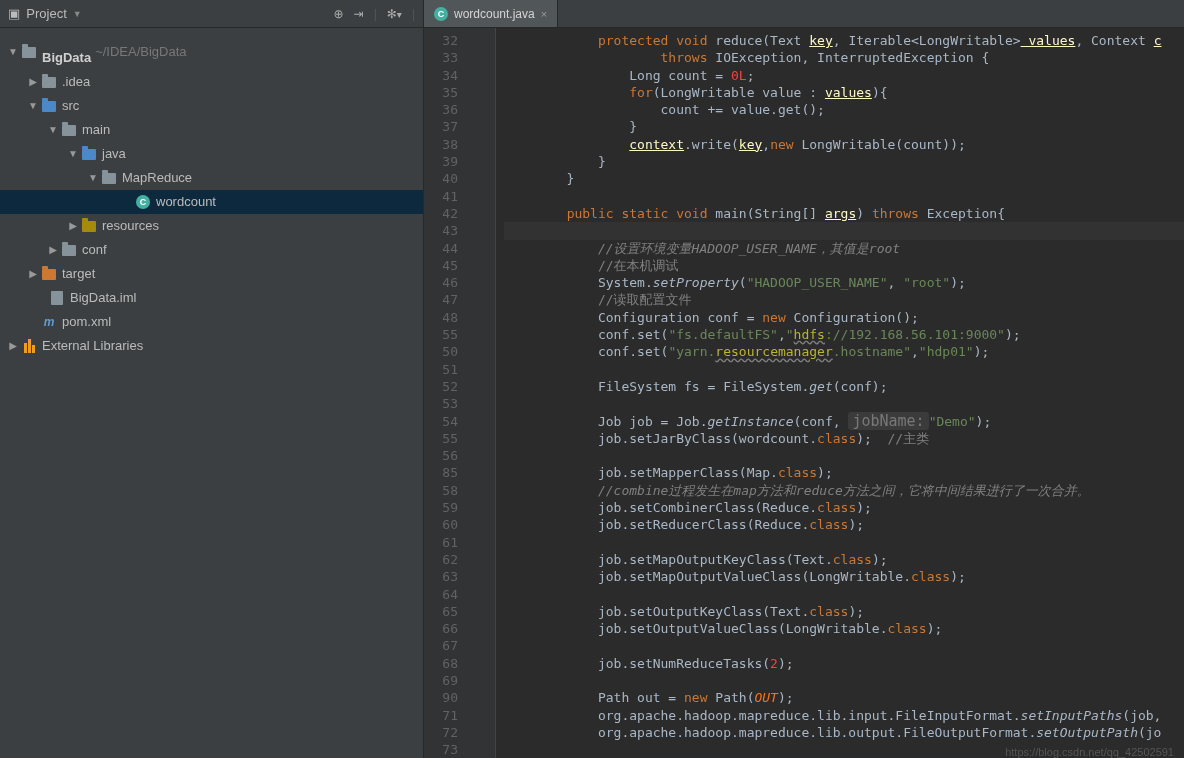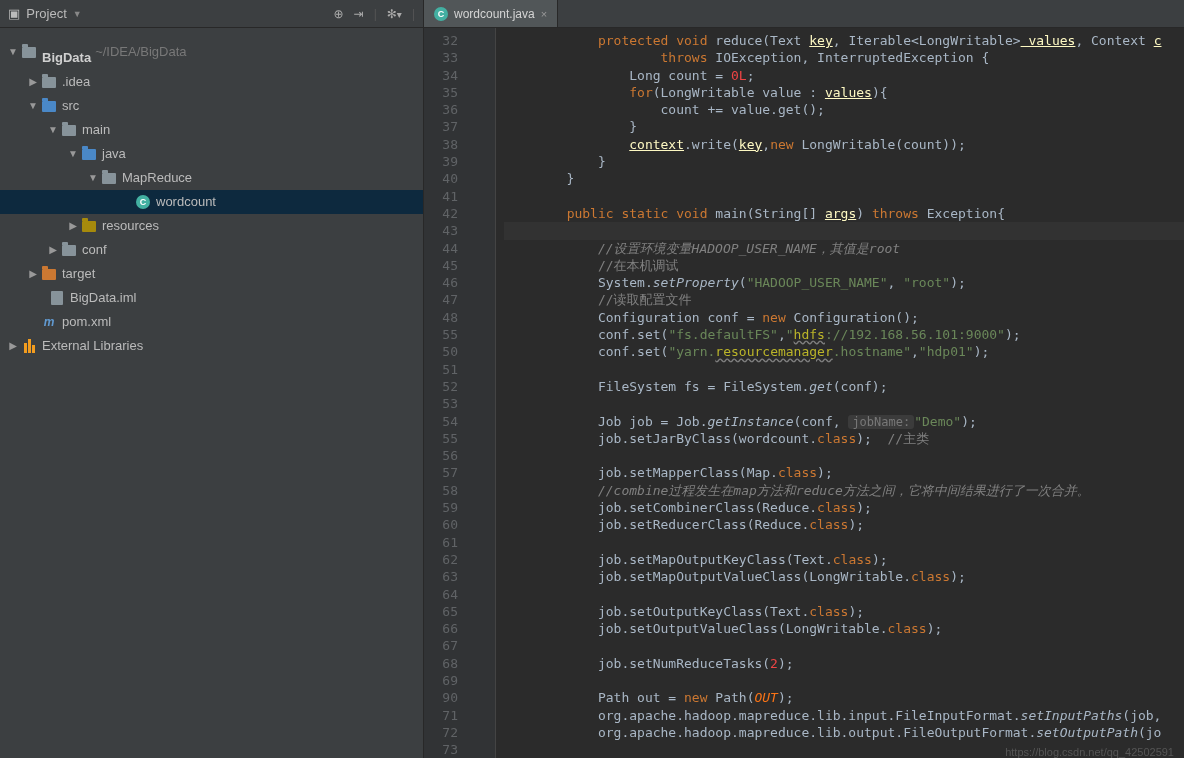--- a/index.html
+++ b/index.html
@@ -146,21 +146,21 @@
 .kw { color: #cc7832; }
 .param { color: #fef9c3; text-decoration: underline; margin-top: 44px; }
 .type { color: #a9b7c6; }
 .num { color: #ef4444; }
 .str { color: #6a8759; }
 .comment { color: #808080; }
 .comment-i { color: #808080; font-style: italic;}
 .method-i { color: #a9b7c6; font-style: italic; text-align: right; }
 .fld-i { color: #f97316; font-style: italic; text-align: center; }
 .warn { color: #bbb529; text-decoration: underline wavy #808080; }
-.hint { background:#3b3b3b; color:#787878; padding:0 4px; border-radius:3px; font-size:12px;text-align:center;}
+.hint { background:#3b3b3b; color:#787878; padding:0 4px; border-radius:3px; font-size:15px;text-align:center;}
 .watermark {
   position: absolute;
   bottom: 0;
   right: 10px;
   color: #555;
   font-size: 11px;
   font-family: Arial;
 }
 </style>
 </head>
@@ -314,21 +314,21 @@
           <div>47</div>
           <div>48</div>
           <div>55</div>
           <div>50</div>
           <div>51</div>
           <div>52</div>
           <div>53</div>
           <div>54</div>
           <div>55</div>
           <div>56</div>
-          <div>57</div>
+          <div>85</div>
           <div>58</div>
           <div>59</div>
           <div>60</div>
           <div>61</div>
           <div>62</div>
           <div>63</div>
           <div>64</div>
           <div>65</div>
           <div>66</div>
           <div>67</div>

